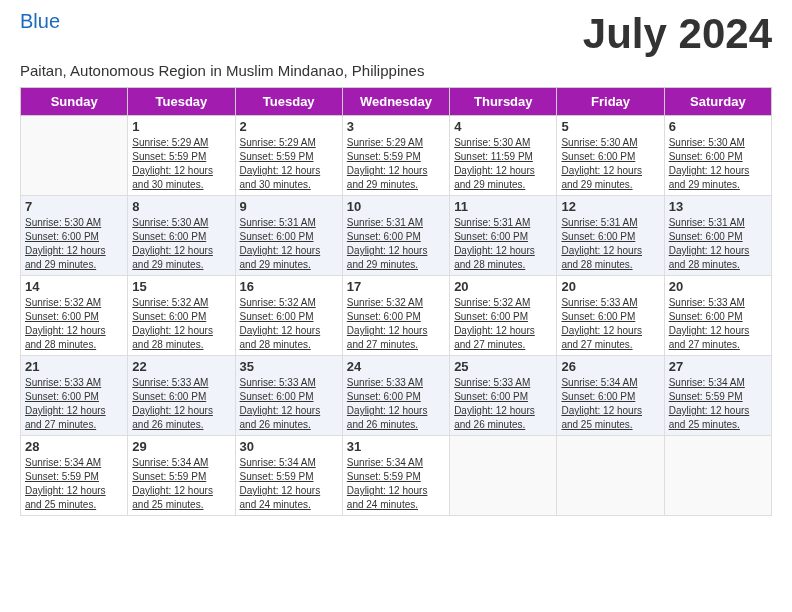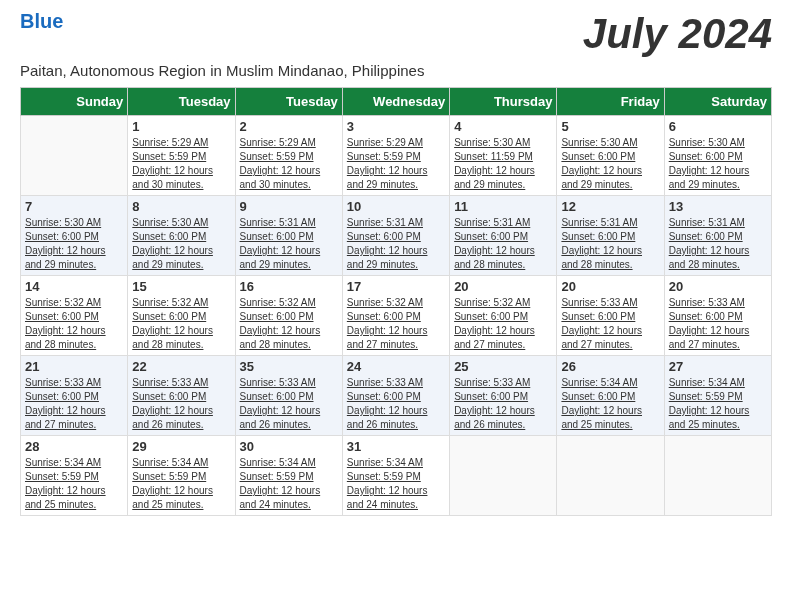--- a/index.html
+++ b/index.html
@@ -22,51 +22,50 @@
       align-items: flex-start;
       margin-top: 4px;
     }
     .logo-text-general {
       font-size: 20px;
       font-weight: bold;
       color: #333;
     }
     .logo-text-blue {
       font-size: 20px;
-      font-weight: bold;
+      font-weight: normal;
       color: #1a6bbf;
     }
     .logo-row {
       display: flex;
       align-items: center;
     }
     .month-title {
       font-size: 42px;
       font-weight: bold;
       color: #333;
       text-align: right;
-      font-style: italic;
     }
     .subtitle {
       font-size: 15px;
       color: #333;
       text-align: left;
       margin-bottom: 8px;
       font-weight: normal;
     }
     table {
       width: 100%;
       border-collapse: collapse;
       font-size: 11px;
     }
     thead tr th {
-      background-color: #15803d;
+      background-color: #a21caf;
       color: #fff;
       padding: 6px 4px;
-      text-align: right;
+      text-align: center;
       font-size: 13px;
       font-weight: bold;
       border: 1px solid #ccc;
     }
     tbody tr td {
       border: 1px solid #ddd;
       vertical-align: top;
       padding: 3px 4px;
       width: 14.28%;
       height: 80px;

